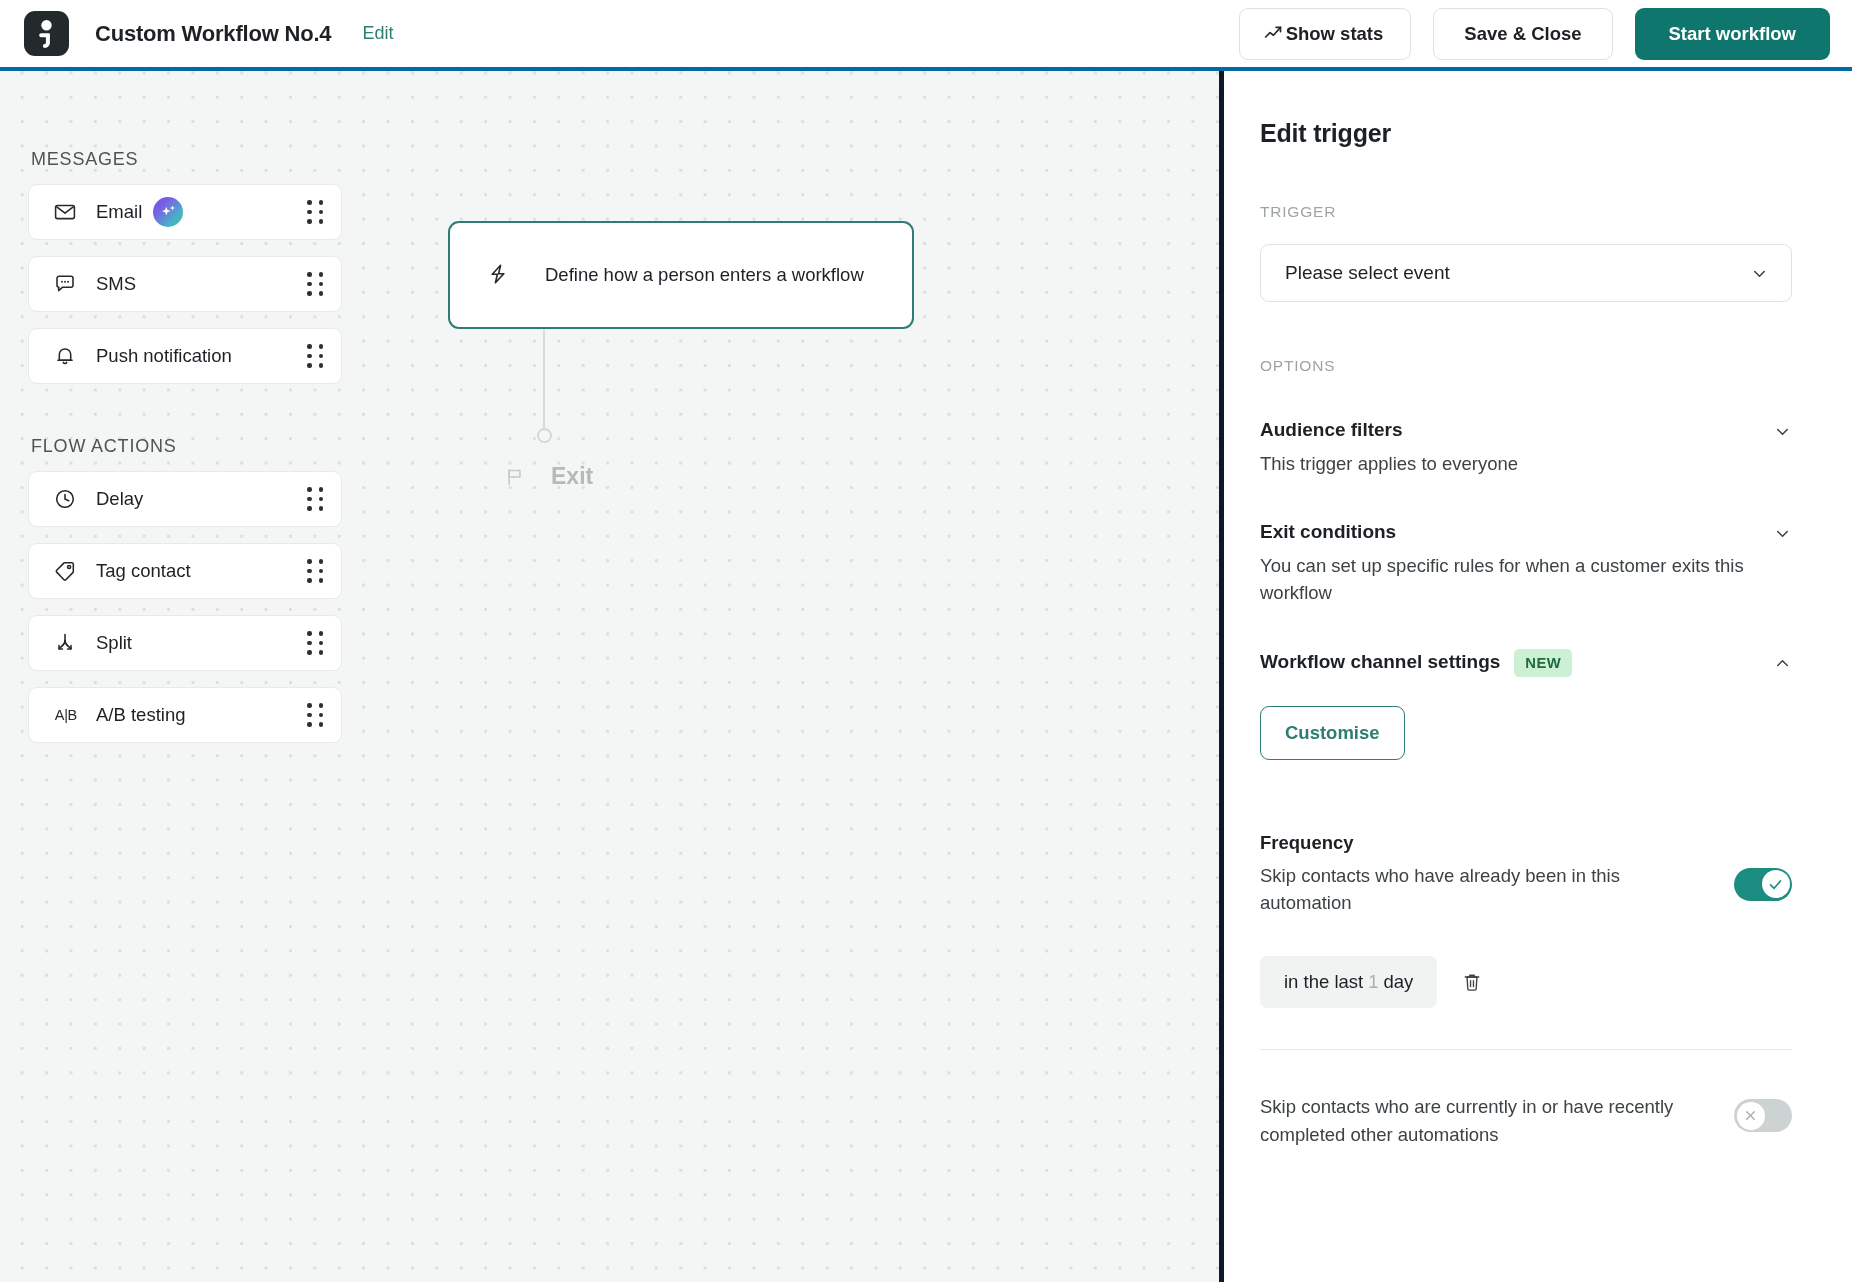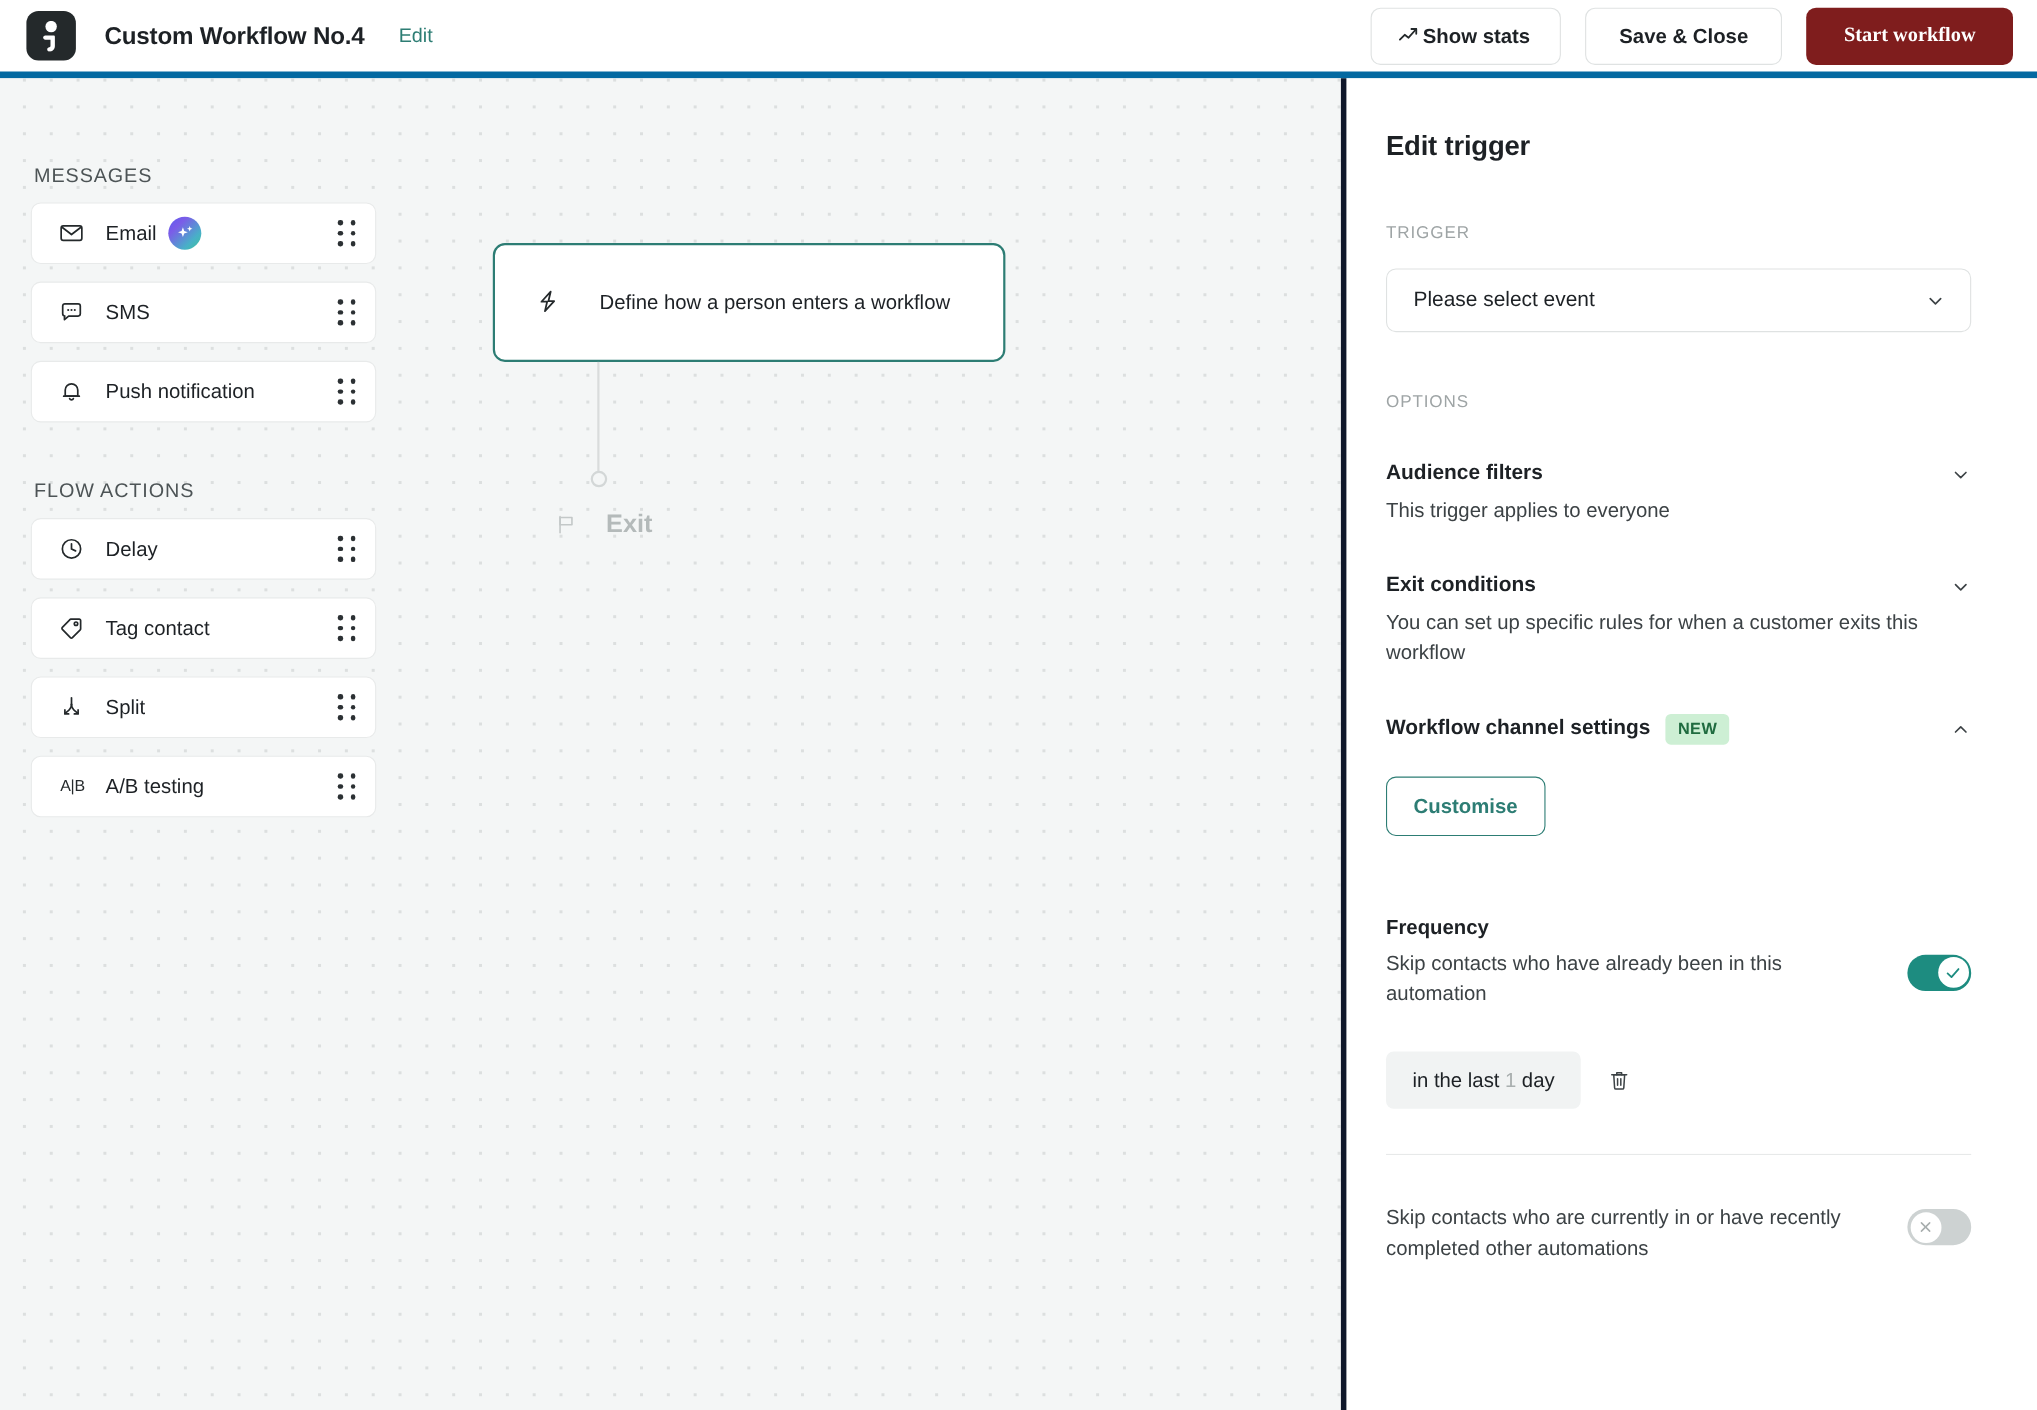--- a/index.html
+++ b/index.html
@@ -10,21 +10,21 @@
     overflow: hidden;
     color: #1d2125;
   }
   #app { position: relative; width: 1852px; height: 1282px; display: flex; flex-direction: column; }
 
   
   .header {
     height: 71px;
     min-height: 71px;
     background: #ffffff;
-    border-bottom: 6px solid #0369a1;
+    border-bottom: 4px solid #0369a1;
     display: flex;
     align-items: center;
     padding: 0 22px 0 24px;
     position: relative;
     z-index: 5;
   }
   .logo {
     width: 45px; height: 45px;
     border-radius: 11px;
     background: #24292b;
@@ -67,25 +67,24 @@
     white-space: nowrap;
     border: 1px solid #dfe2e2;
     background: #fff;
     color: #1d2125;
     padding: 0 24px;
   }
   .btn-stats { padding: 0 27px 0 23px; }
   .btn-save { padding: 0 30px; }
   .btn-start {
     border: none;
-    background: #7f1d1d;
+    background: #0f766e;
     color: #ffffff;
     padding: 0 34px;
     cursor: default;
-    font-family: Liberation Serif, serif;
   }
 
   
   .body-wrap { flex: 1; display: flex; min-height: 0; position: relative; }
 
   
   .canvas {
     flex: 1;
     position: relative;
     background-color: #f4f6f6;

